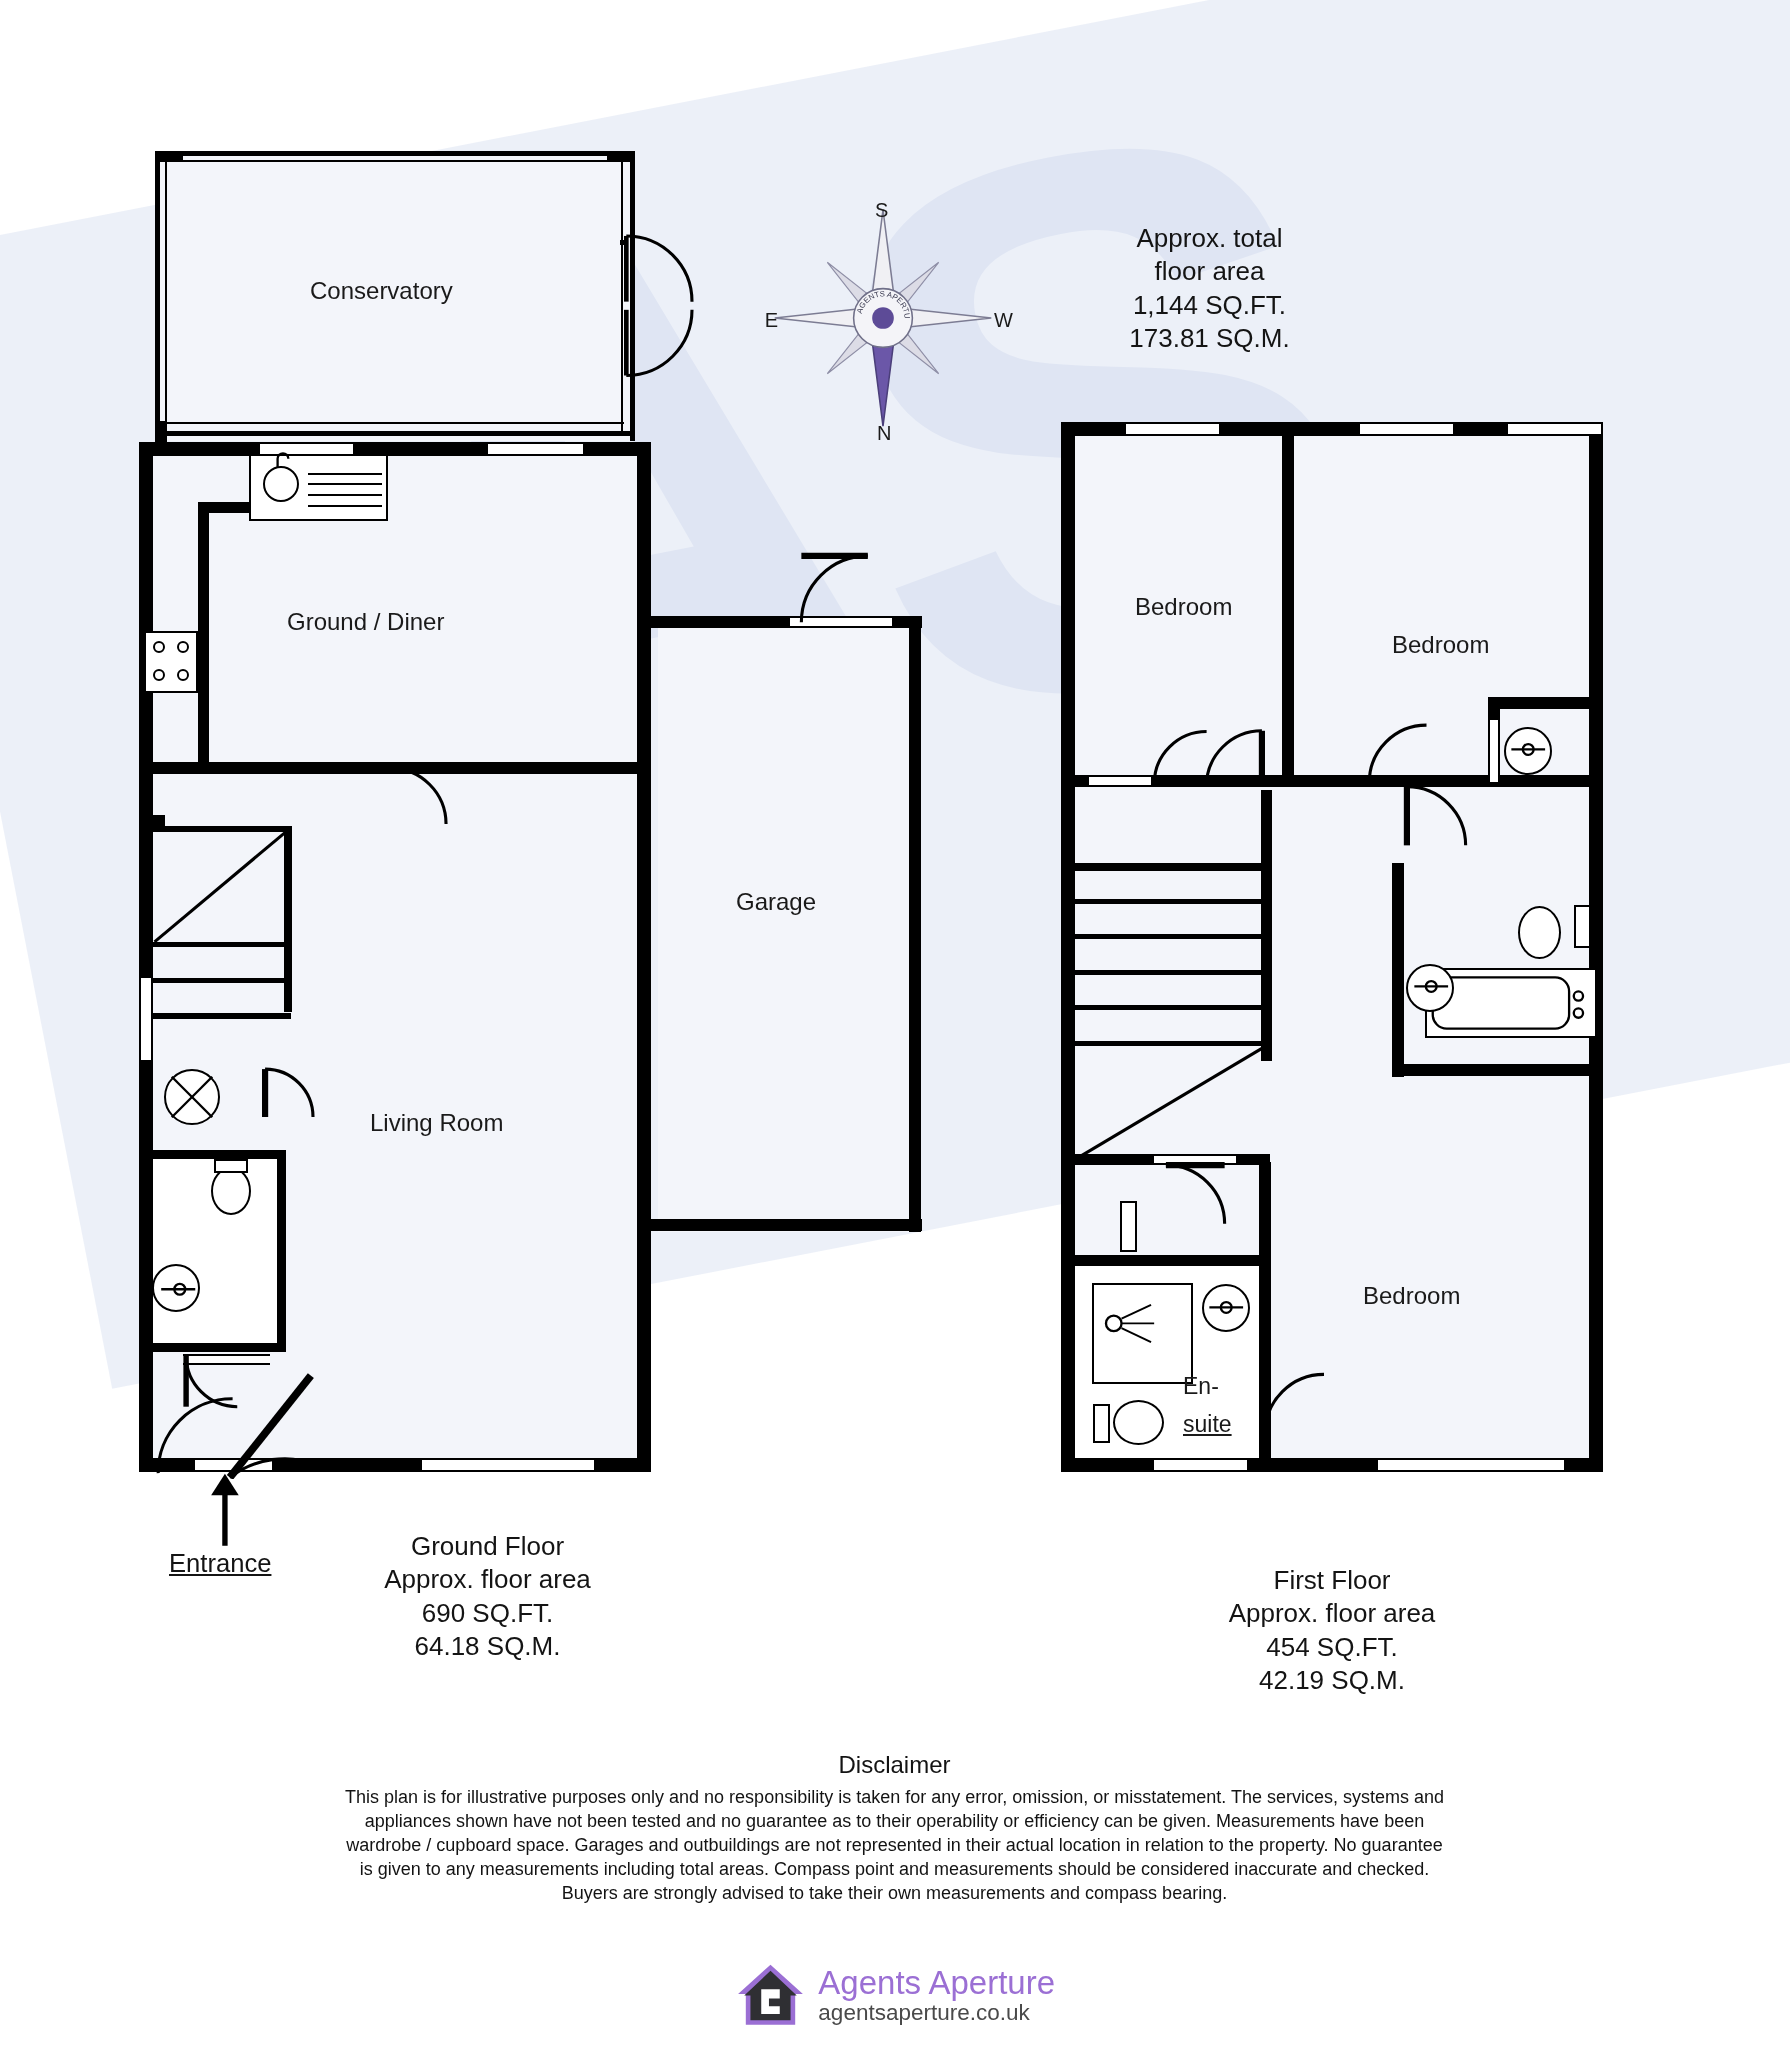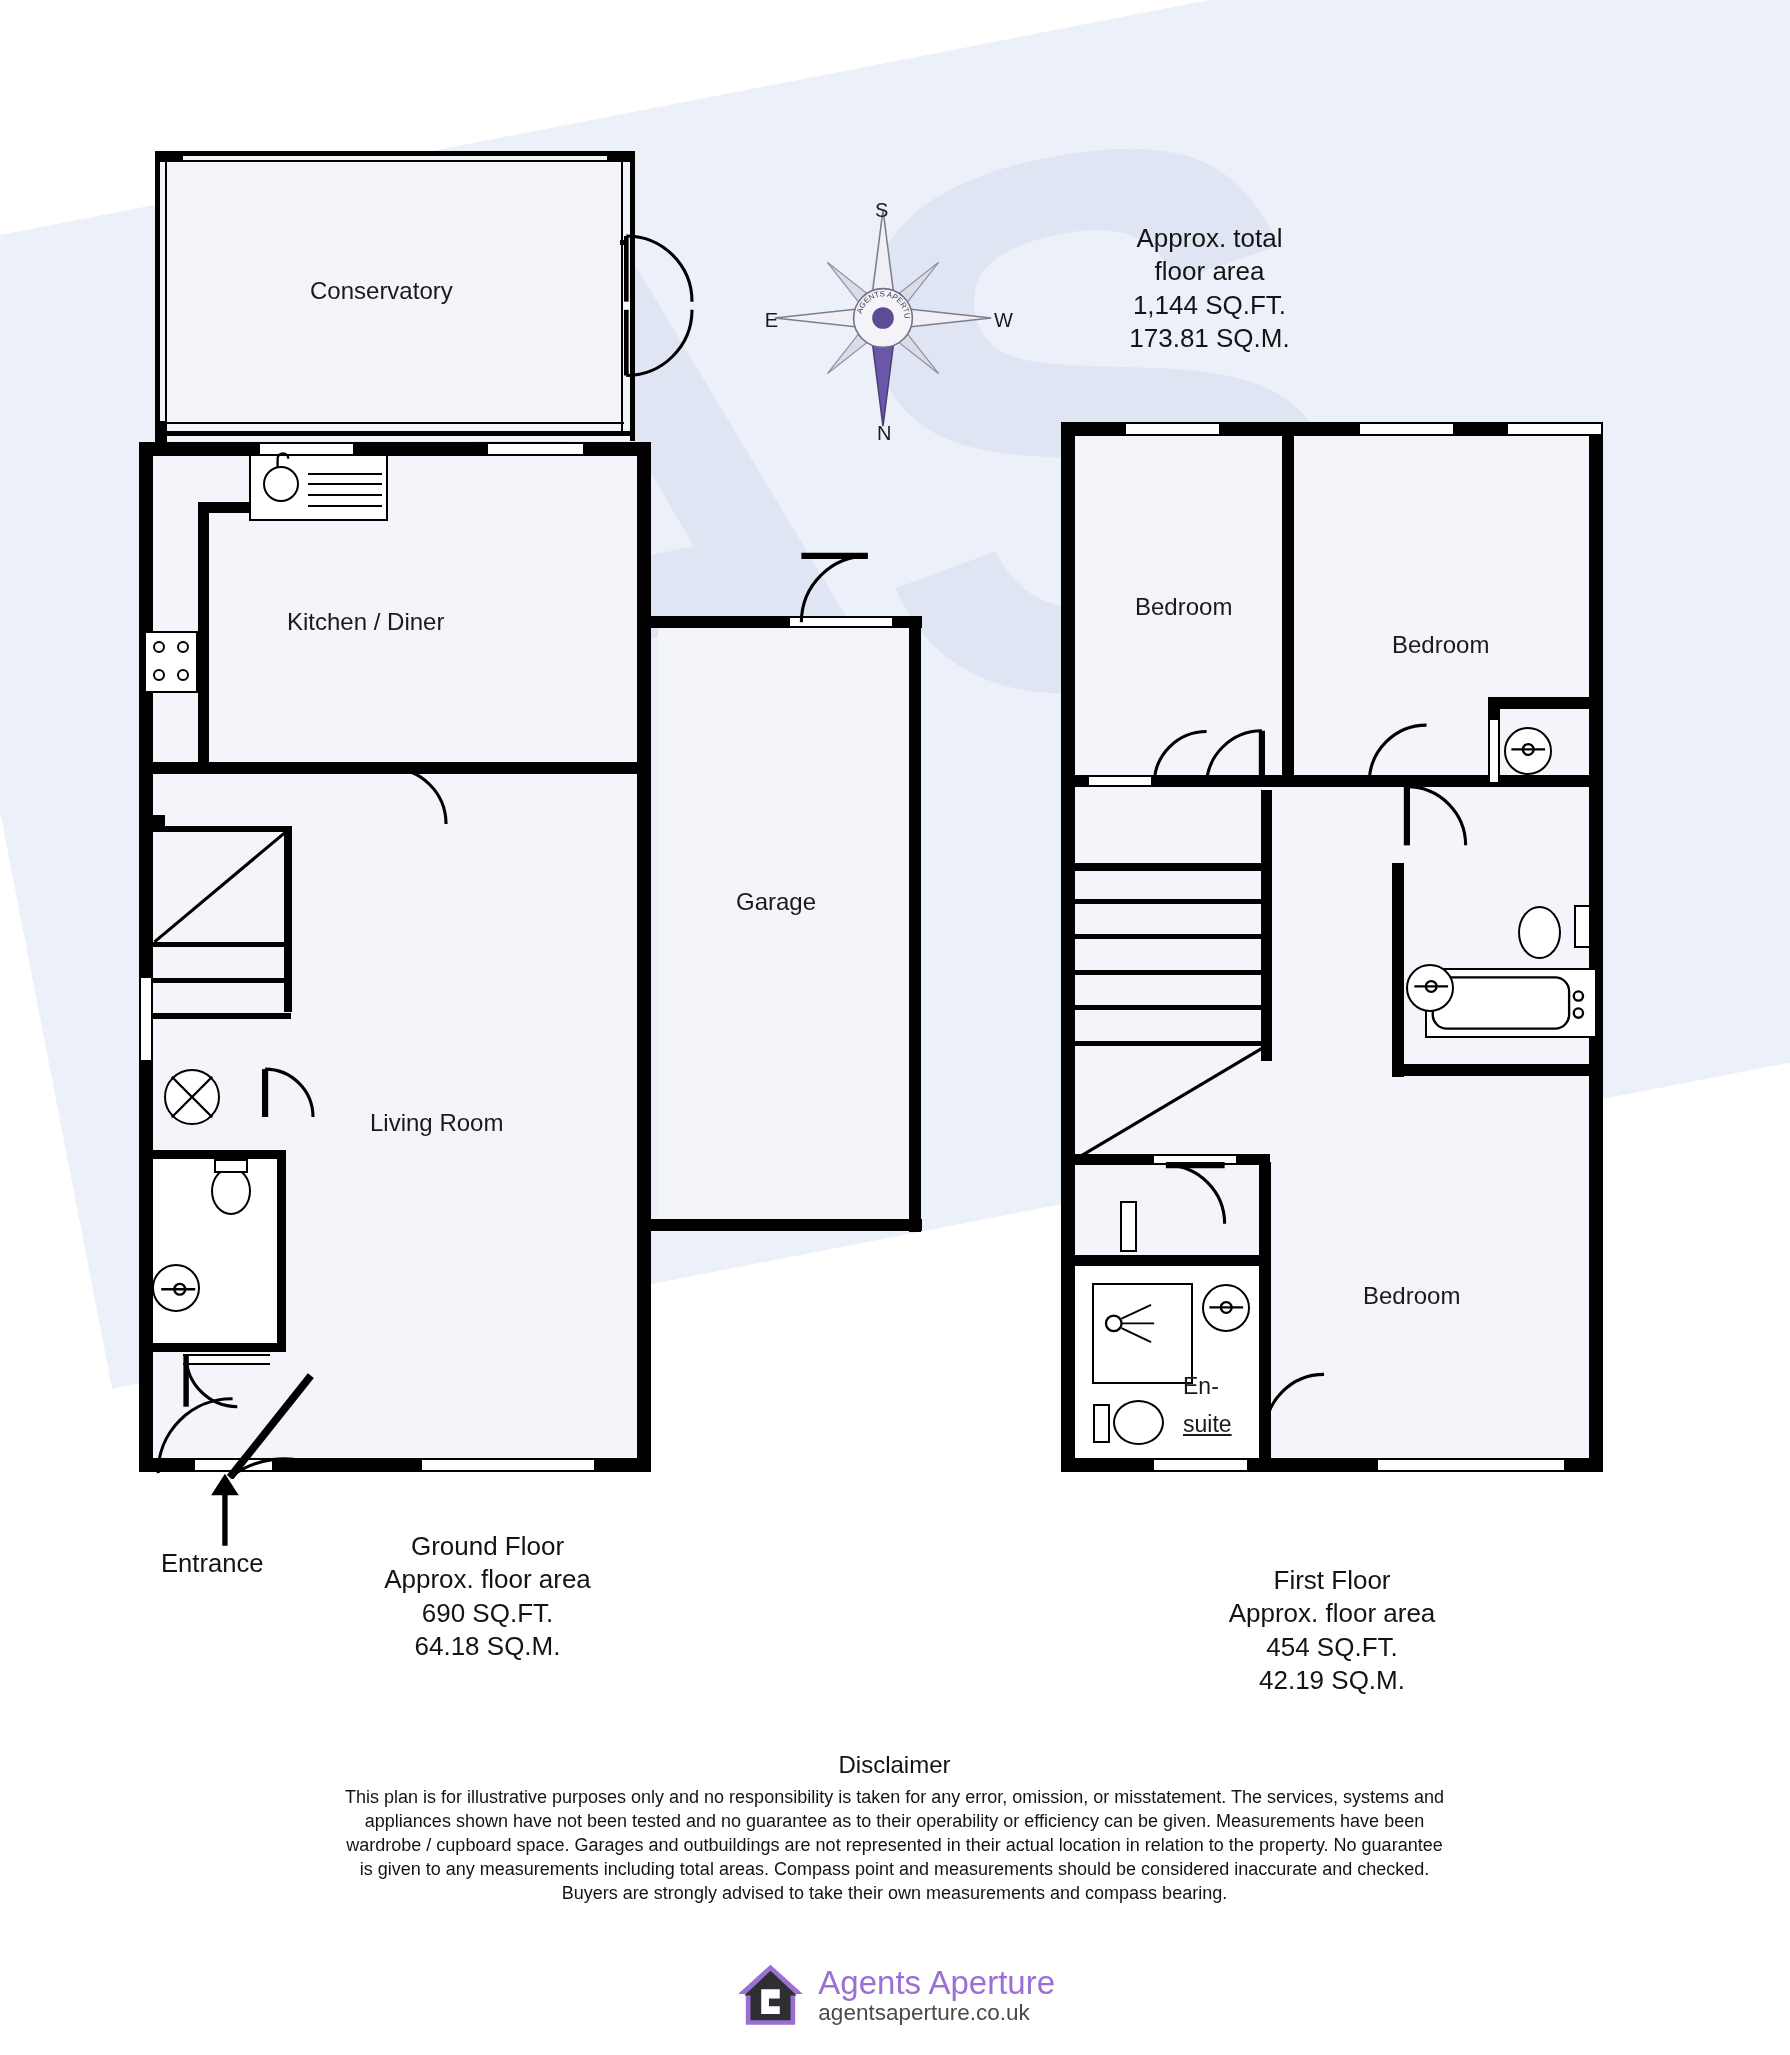--- a/index.html
+++ b/index.html
@@ -315,29 +315,29 @@
     <div class="wall" style="left:651px; top:1219px; width:271px; height:12.4px;"></div>
 
     <div class="win" style="left:790px; top:616px; width:102px; height:12.4px;"></div>
     <svg class="plan" style="left:798px; top:542px;" width="101" height="85" viewBox="0 0 130 110">
       <path d="M 4 104 A 86 86 0 0 1 90 18" fill="none" stroke="#000" stroke-width="4"></path>
       <line x1="4" y1="104" x2="4" y2="18" stroke="#000" stroke-width="0"></line>
       <line x1="4" y1="18" x2="90" y2="18" stroke="#000" stroke-width="8"></line>
     </svg>
 
     <div class="label" style="left:310px; top:277px;">Conservatory</div>
-    <div class="label" style="left:287px; top:608px;">Kitchen / Diner</div>
+    <div class="label" style="left:287px; top:608px;">Ground / Diner</div>
     <div class="label" style="left:370px; top:1109px;">Living Room</div>
     <div class="label" style="left:736px; top:888px;">Garage</div>
 
     <svg class="plan" style="left:205px; top:1472px;" width="46" height="77" viewBox="0 0 60 100">
       <line x1="26" y1="96" x2="26" y2="20" stroke="#000" stroke-width="7"></line>
       <polygon points="26,2 44,30 8,30" fill="#000"></polygon>
     </svg>
-    <div class="entrance-label" style="left:161px; top:1549px;">Entrance</div>
+    <div class="entrance-label" style="left:169px; top:1549px;text-decoration:underline;">Entrance</div>
   </div>
 
   <div class="block-text" style="left:232px; top:1530px; width:511px;">
     <div>Ground Floor</div>
     <div>Approx. floor area</div>
     <div>690 SQ.FT.</div>
     <div>64.18 SQ.M.</div>
   </div>
 
   <div class="plan" style="left:1022px; top:0; width:620px; height:1549px;">

